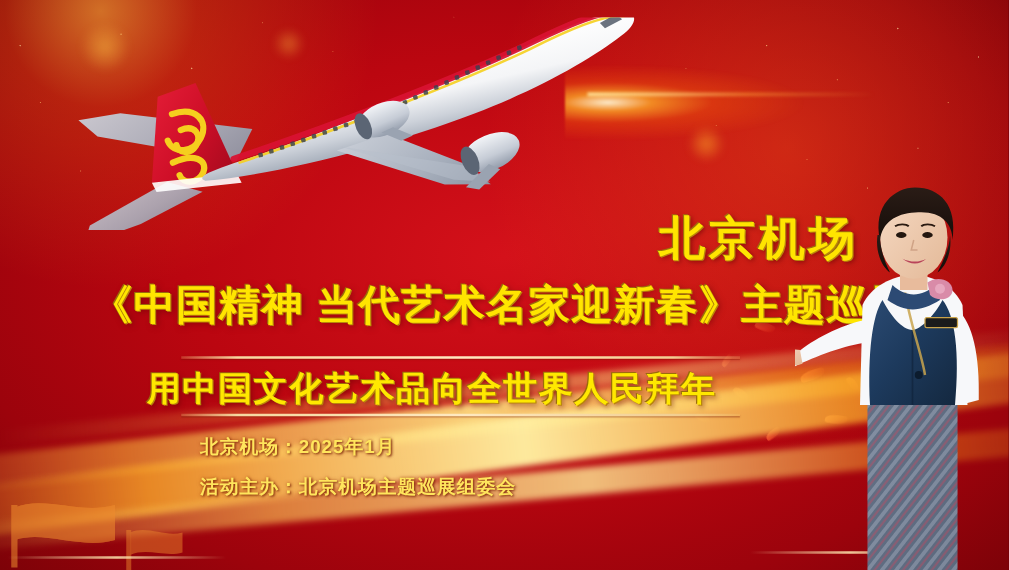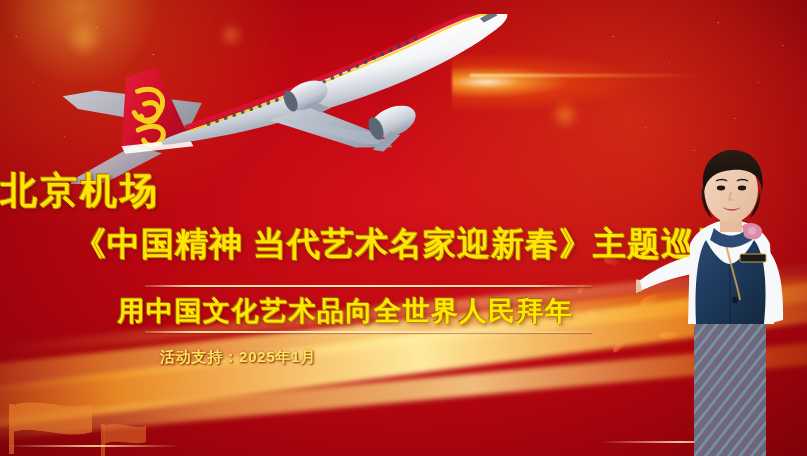--- a/index.html
+++ b/index.html
@@ -120,21 +120,21 @@
   .bl-left  { left: 6px;   top: 445px; width: 175px; }
   .bl-right { left: 600px; top: 441px; width: 160px; }
 
   
   .plane { position: absolute; left: 8px; top: 14px; width: 540px; height: 170px; }
 
   
   .title-main {
     position: absolute;
     left: 0; right: 0; top: 166px;
-    text-align: left;
+    text-align: right;
     font-size: 37px;
     font-weight: bold;
     letter-spacing: 3px;
     color: #ffe500;
     text-shadow: 1px 1px 0 #b8860b, -1px -1px 0 #a0700a, 2px 2px 4px rgba(90,0,0,.6);
     padding-right: 120px;
   }
   .headline {
     position: absolute;
     left: 0; right: 0; top: 222px;
@@ -321,21 +321,22 @@
 
   <div class="title-main">北京机场</div>
 
   <div class="headline">《中国精神  当代艺术名家迎新春》主题巡展</div>
 
   <div class="rule rule-top"></div>
   <div class="subtitle">用中国文化艺术品向全世界人民拜年</div>
   <div class="rule rule-bottom"></div>
 
   <div class="infoblock">
-    <div class="info-line">活动支持：2025年1月</div>
+    <div class="info-line">北京机场：2025年1月</div>
+    <div class="info-line">活动主办：北京机场主题巡展组委会</div>
   </div>
 
   <svg class="attendant" viewBox="0 0 175 308">
     <defs>
       <linearGradient id="vestg" x1="0" y1="0" x2="1" y2="1">
         <stop offset="0%" stop-color="#2b4a72"></stop>
         <stop offset="45%" stop-color="#1d3a5d"></stop>
         <stop offset="100%" stop-color="#14283f"></stop>
       </linearGradient>
       <linearGradient id="skirtg" x1="0" y1="0" x2="1" y2="1">

